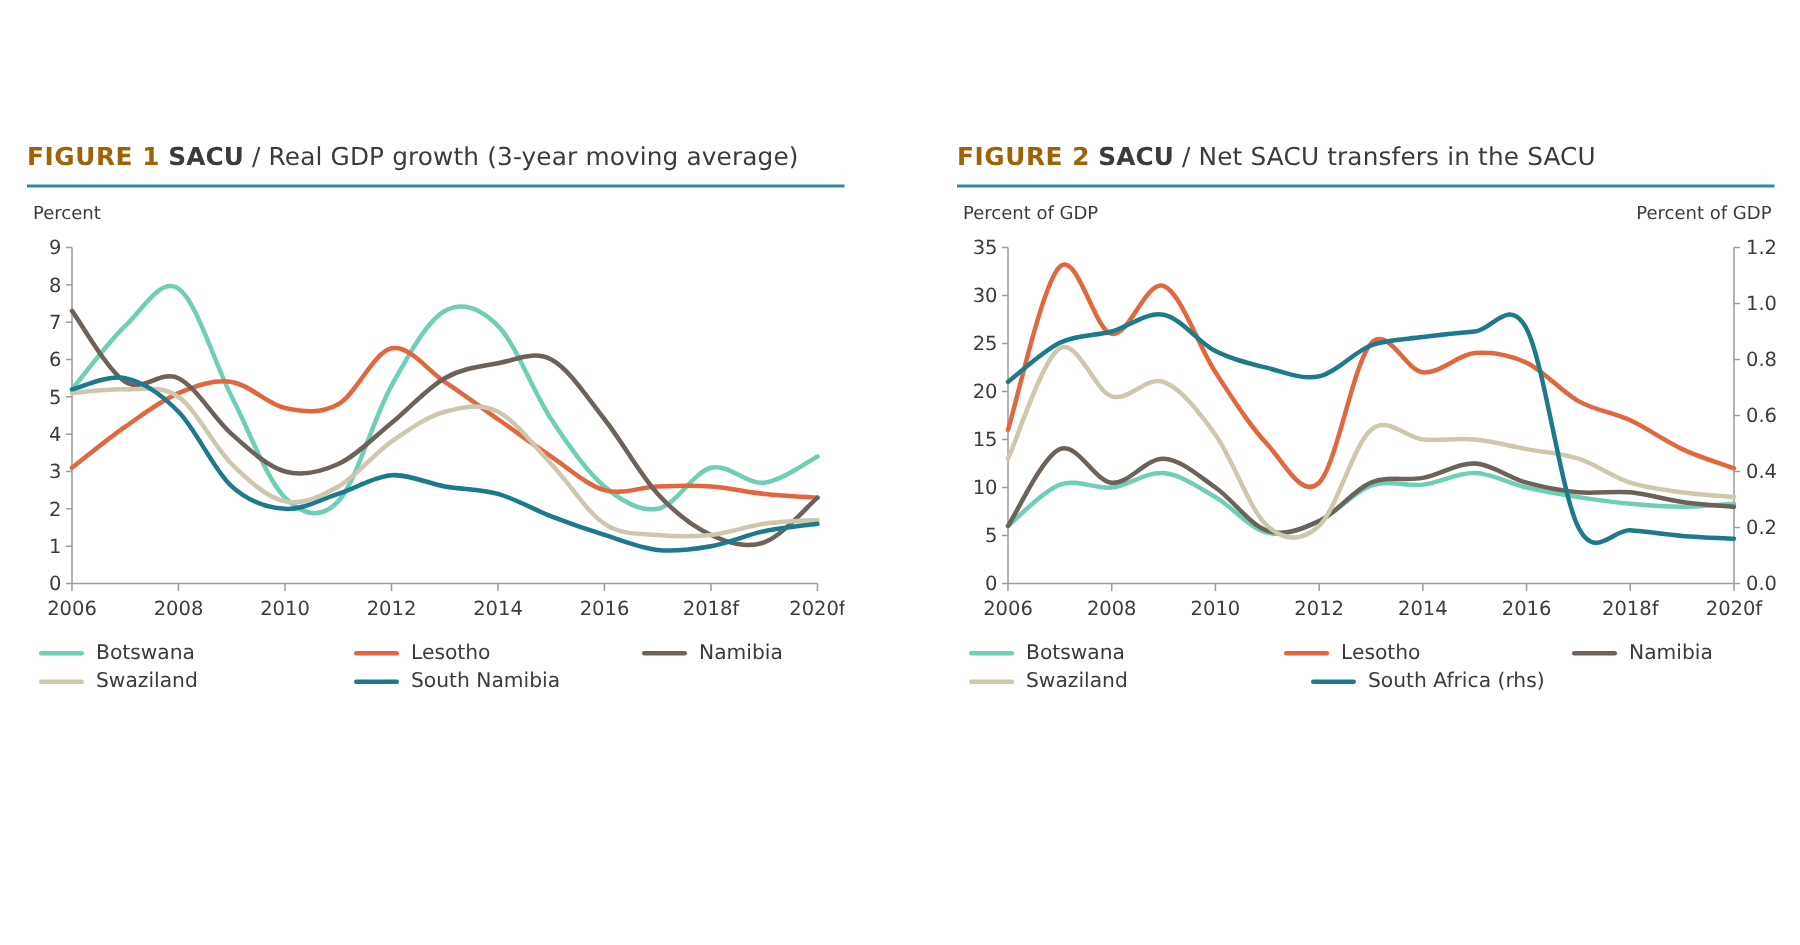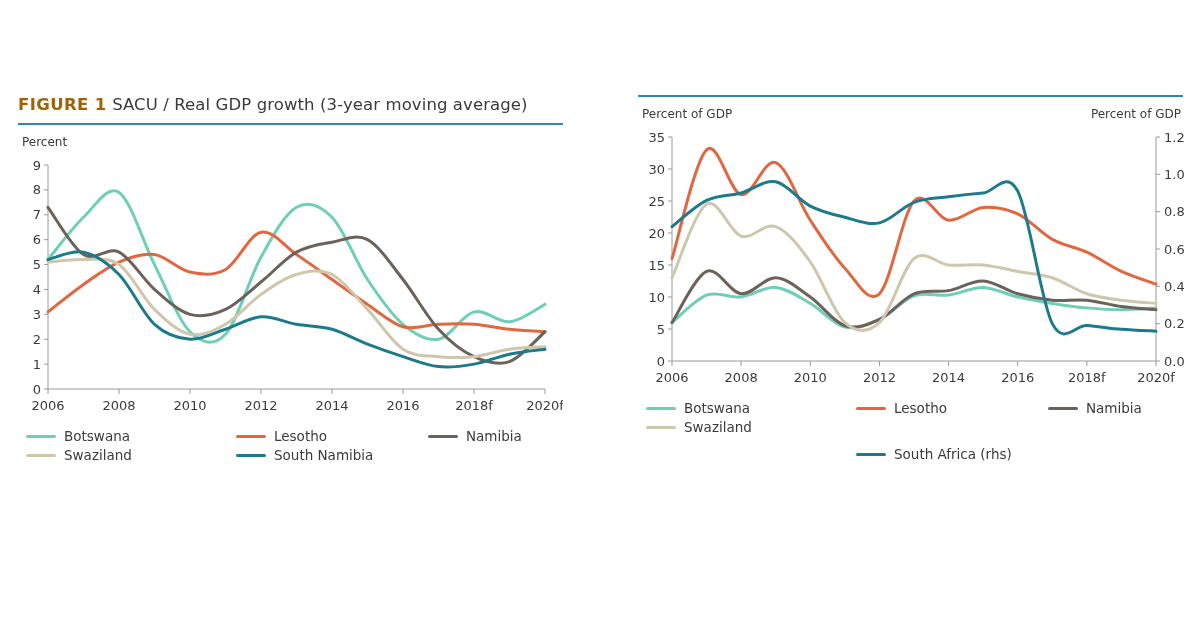--- a/index.html
+++ b/index.html
@@ -33,21 +33,21 @@
     white-space: nowrap;
     padding-bottom: 9px;
   }
   .fig-title .fig-num {
     color: #a16207;
     font-weight: bold;
     letter-spacing: 0.4px;
   }
   .fig-title .fig-sub {
     color: #3b3b3b;
-    font-weight: normal;
+    font-weight: bold;
   }
   .fig-title .fig-rest {
     color: #3b3b3b;
     font-weight: normal;
     margin-top: 40px;
   }
   .title-rule {
     height: 2px;
     background: #2e8aa8;
     width: 100%;
@@ -164,20 +164,25 @@
     <div class="legend" id="legend-1">
         <div class="legend-item" style="left: 8px; top: 0px;"><span class="swatch" style="background: rgb(110, 207, 182);"></span><span class="lbl">Botswana</span></div>
         <div class="legend-item" style="left: 218px; top: 0px;"><span class="swatch" style="background: rgb(226, 103, 63);"></span><span class="lbl">Lesotho</span></div>
         <div class="legend-item" style="left: 410px; top: 0px;"><span class="swatch" style="background: rgb(108, 98, 89);"></span><span class="lbl">Namibia</span></div>
         <div class="legend-item" style="left: 8px; top: 19px;"><span class="swatch" style="background: rgb(207, 199, 173);"></span><span class="lbl">Swaziland</span></div>
         <div class="legend-item" style="left: 218px; top: 19px;"><span class="swatch" style="background: rgb(29, 122, 140);"></span><span class="lbl">South Namibia</span></div>
       </div>
   </div>
 
   <div class="figure" id="figure-2">
+    <div class="fig-title">
+      <span class="fig-num">FIGURE 2</span>
+      <span class="fig-sub">SACU</span>
+      <span class="fig-rest">/ Net SACU transfers in the SACU</span>
+    </div>
     <div class="title-rule"></div>
     <div class="axis-caption-row">
       <div class="axis-caption left">Percent of GDP</div>
       <div class="axis-caption right">Percent of GDP</div>
     </div>
     <div class="plot-wrap">
       <svg id="svg-2" width="562" height="268" viewBox="0 0 562 268">
           <line x1="34" y1="10" x2="34" y2="234" stroke="#9a9a9a" stroke-width="1"></line>
           <line x1="34" y1="234" x2="518" y2="234" stroke="#9a9a9a" stroke-width="1"></line>
           <line x1="518" y1="10" x2="518" y2="234" stroke="#9a9a9a" stroke-width="1"></line>
@@ -232,17 +237,17 @@
           <path d="M 34.00 195.60 C 39.76 187.07, 57.05 149.20, 68.57 144.40 C 80.10 139.60, 91.62 165.73, 103.14 166.80 C 114.67 167.87, 126.19 150.27, 137.71 150.80 C 149.24 151.33, 160.76 162.00, 172.29 170.00 C 183.81 178.00, 195.33 195.07, 206.86 198.80 C 218.38 202.53, 229.90 197.73, 241.43 192.40 C 252.95 187.07, 264.48 171.60, 276.00 166.80 C 287.52 162.00, 299.05 165.73, 310.57 163.60 C 322.10 161.47, 333.62 153.47, 345.14 154.00 C 356.67 154.53, 368.19 163.60, 379.71 166.80 C 391.24 170.00, 402.76 172.13, 414.29 173.20 C 425.81 174.27, 437.33 172.13, 448.86 173.20 C 460.38 174.27, 471.90 178.00, 483.43 179.60 C 494.95 181.20, 512.24 182.27, 518.00 182.80" fill="none" stroke="#6c6259" stroke-width="3" stroke-linecap="round" stroke-linejoin="round"></path>
           <path d="M 34.00 150.80 C 39.76 138.53, 57.05 84.13, 68.57 77.20 C 80.10 70.27, 91.62 105.47, 103.14 109.20 C 114.67 112.93, 126.19 95.33, 137.71 99.60 C 149.24 103.87, 160.76 118.80, 172.29 134.80 C 183.81 150.80, 195.33 185.47, 206.86 195.60 C 218.38 205.73, 229.90 206.27, 241.43 195.60 C 252.95 184.93, 264.48 141.20, 276.00 131.60 C 287.52 122.00, 299.05 136.93, 310.57 138.00 C 322.10 139.07, 333.62 136.93, 345.14 138.00 C 356.67 139.07, 368.19 142.27, 379.71 144.40 C 391.24 146.53, 402.76 147.07, 414.29 150.80 C 425.81 154.53, 437.33 163.07, 448.86 166.80 C 460.38 170.53, 471.90 171.60, 483.43 173.20 C 494.95 174.80, 512.24 175.87, 518.00 176.40" fill="none" stroke="#cfc7ad" stroke-width="3" stroke-linecap="round" stroke-linejoin="round"></path>
           <path d="M 34.00 99.60 C 39.76 95.24, 57.05 79.07, 68.57 73.47 C 80.10 67.87, 91.62 69.11, 103.14 66.00 C 114.67 62.89, 126.19 52.62, 137.71 54.80 C 149.24 56.98, 160.76 73.16, 172.29 79.07 C 183.81 84.98, 195.33 87.47, 206.86 90.27 C 218.38 93.07, 229.90 98.36, 241.43 95.87 C 252.95 93.38, 264.48 79.69, 276.00 75.33 C 287.52 70.98, 299.05 71.29, 310.57 69.73 C 322.10 68.18, 333.62 66.93, 345.14 66.00 C 356.67 65.07, 368.19 42.36, 379.71 64.13 C 391.24 85.91, 402.76 174.27, 414.29 196.67 C 425.81 219.07, 437.33 197.60, 448.86 198.53 C 460.38 199.47, 471.90 201.33, 483.43 202.27 C 494.95 203.20, 512.24 203.82, 518.00 204.13" fill="none" stroke="#1d7a8c" stroke-width="3" stroke-linecap="round" stroke-linejoin="round"></path>
         </svg>
     </div>
     <div class="legend" id="legend-2">
         <div class="legend-item" style="left: 8px; top: 0px;"><span class="swatch" style="background: rgb(110, 207, 182);"></span><span class="lbl">Botswana</span></div>
         <div class="legend-item" style="left: 218px; top: 0px;"><span class="swatch" style="background: rgb(226, 103, 63);"></span><span class="lbl">Lesotho</span></div>
         <div class="legend-item" style="left: 410px; top: 0px;"><span class="swatch" style="background: rgb(108, 98, 89);"></span><span class="lbl">Namibia</span></div>
         <div class="legend-item" style="left: 8px; top: 19px;"><span class="swatch" style="background: rgb(207, 199, 173);"></span><span class="lbl">Swaziland</span></div>
-        <div class="legend-item" style="left: 218px; top: 19px; margin-top: 27px;"><span class="swatch" style="background: rgb(29, 122, 140);"></span><span class="lbl">South Africa (rhs)</span></div>
+        <div class="legend-item" style="left: 236px; top: 19px;"><span class="swatch" style="background: rgb(29, 122, 140);"></span><span class="lbl">South Africa (rhs)</span></div>
       </div>
   </div>
 
 </div>
 
 </body></html>

